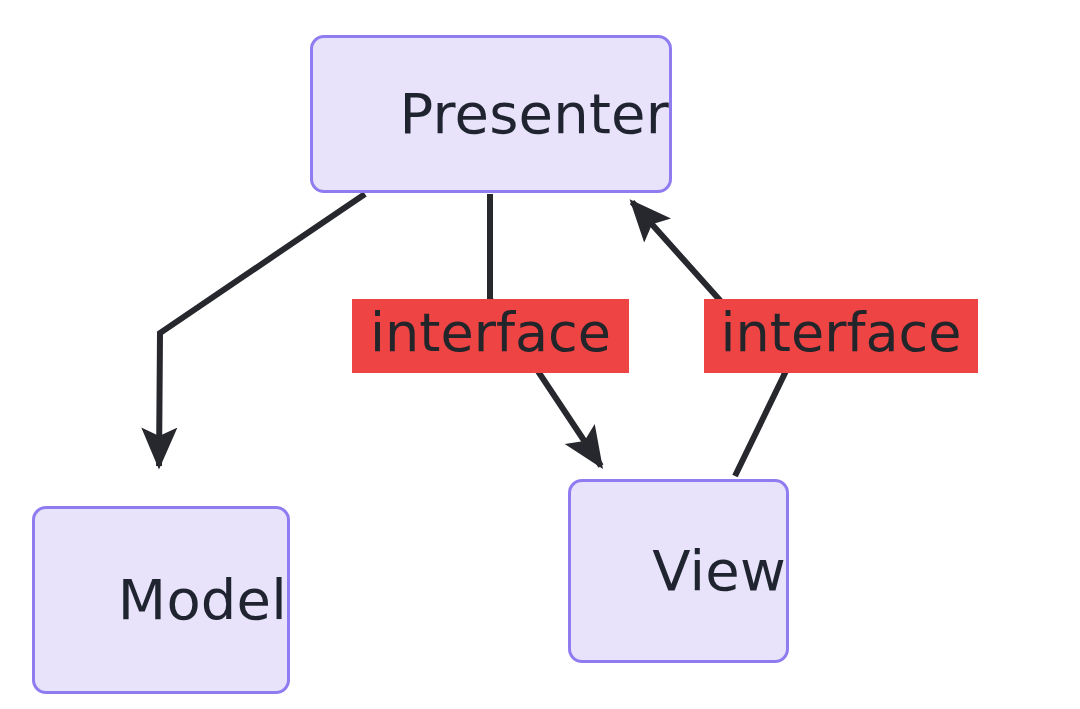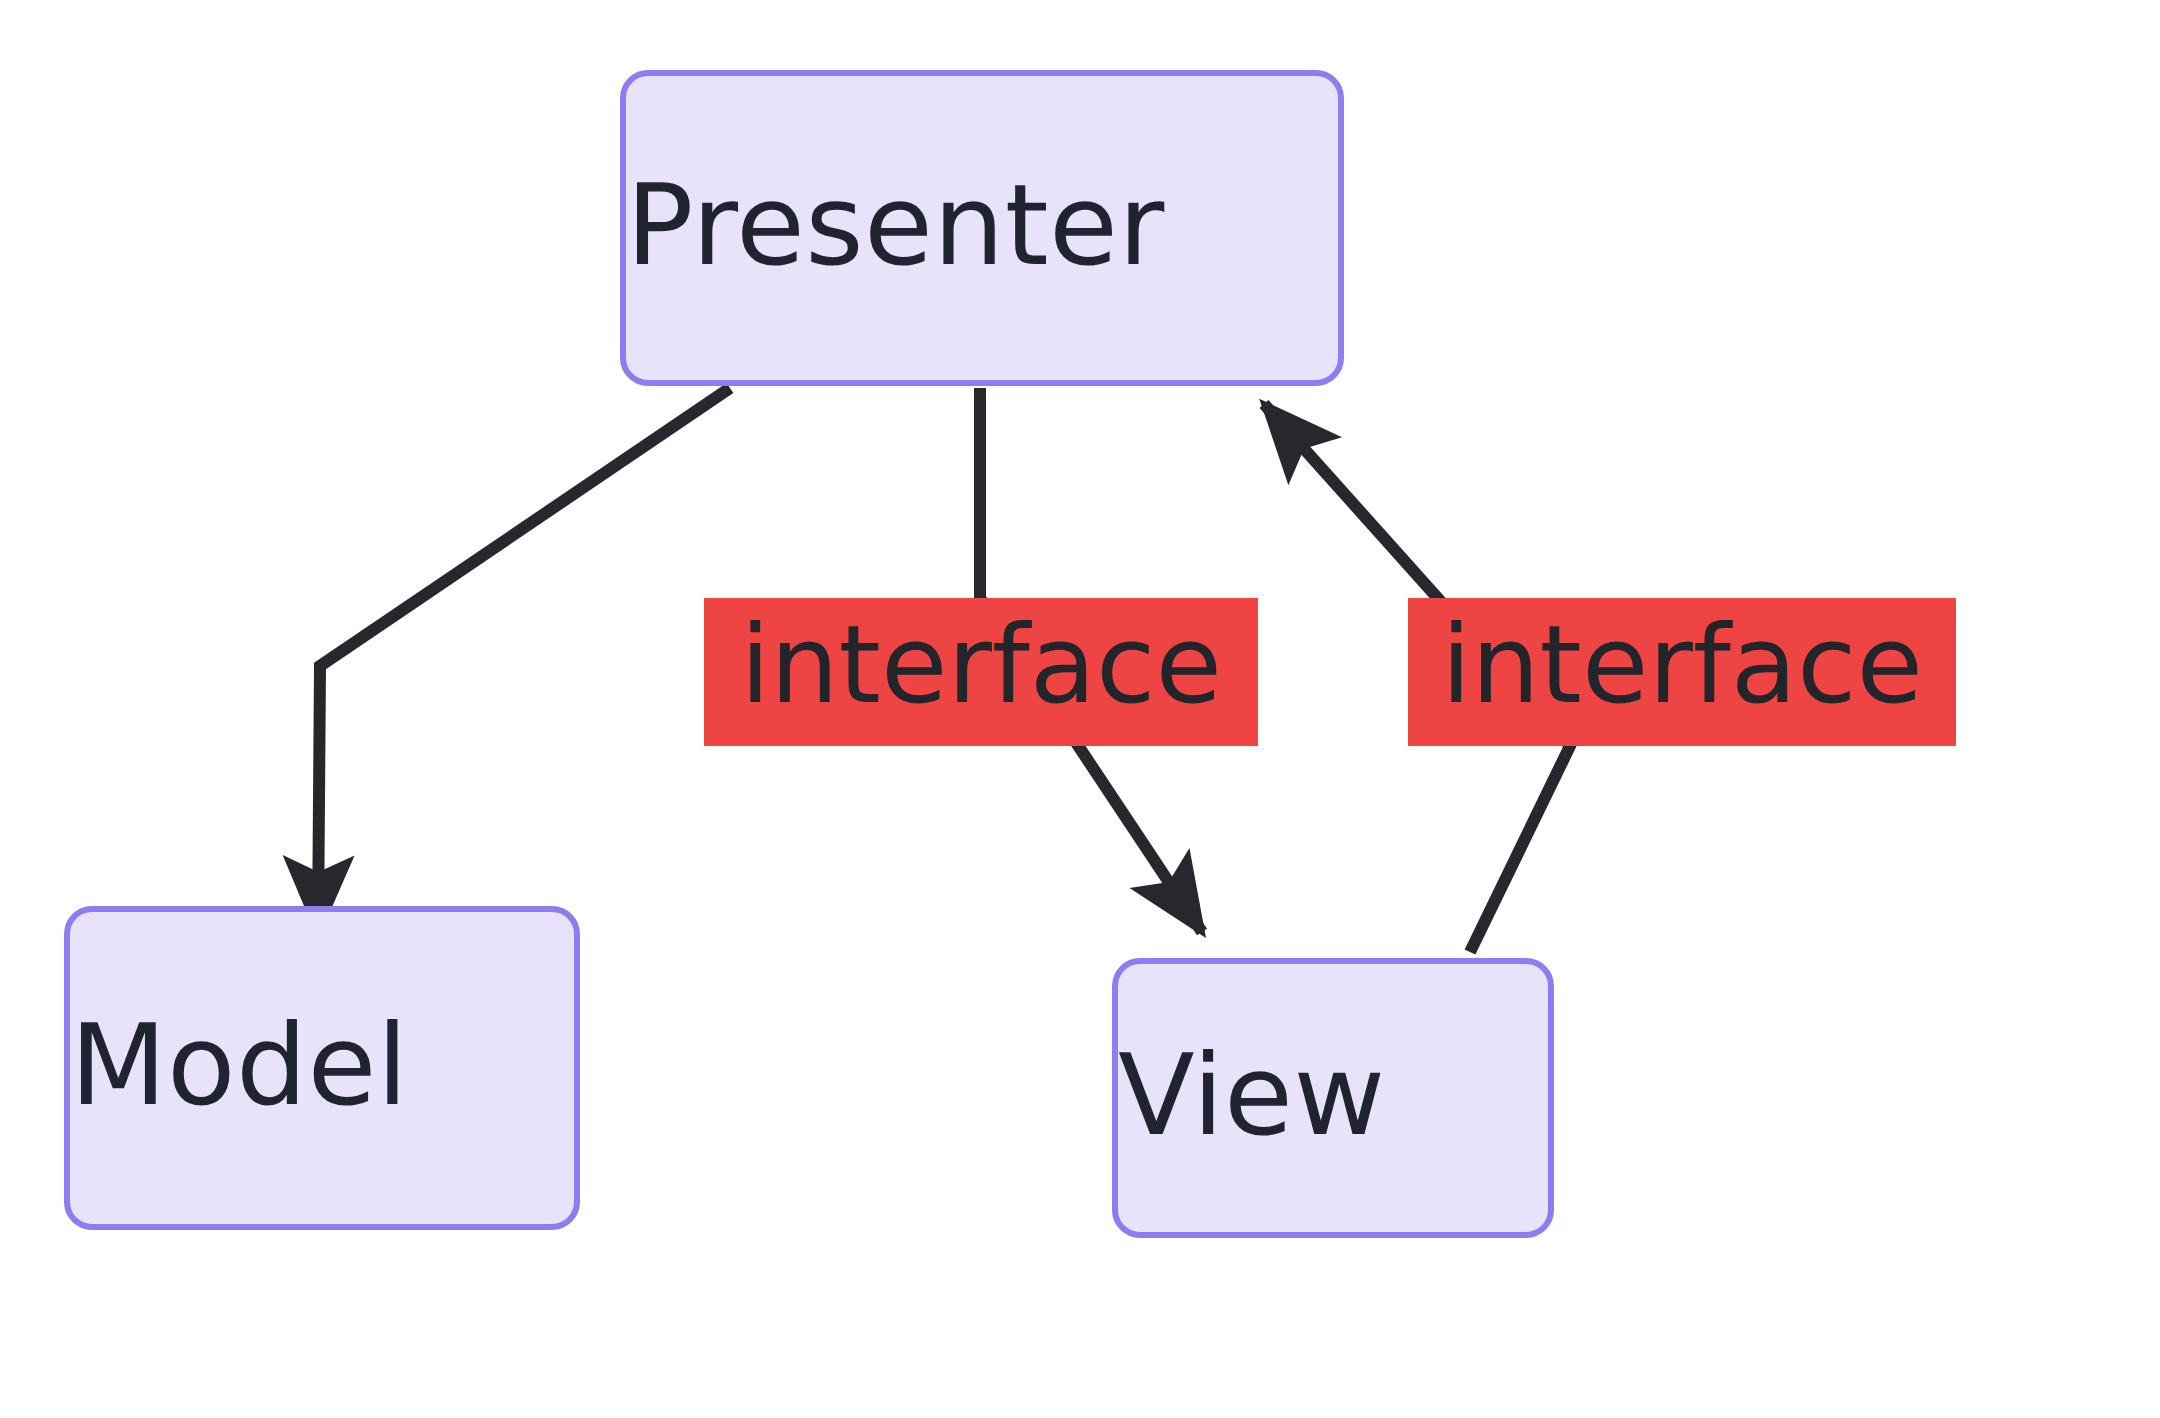--- a/index.html
+++ b/index.html
@@ -23,21 +23,21 @@
     height: 709px;
   }
   .node {
     position: absolute;
     box-sizing: border-box;
     background: #e8e3fb;
     border: 3px solid #8f7cf0;
     border-radius: 14px;
     display: flex;
     align-items: center;
-    justify-content: flex-start;
+    justify-content: flex-end;
     z-index: 3;
   }
   .node-label {
     font-size: 56px;
     line-height: 1;
     color: #1f2430;
     letter-spacing: 0.2px;
     white-space: nowrap;
   }
   .edge-label {
@@ -48,22 +48,22 @@
     line-height: 1;
     padding: 6px 8px 12px 8px;
     white-space: nowrap;
     z-index: 4;
     box-sizing: border-box;
     display: flex;
     align-items: center;
     justify-content: center;
   }
   #node-presenter { left: 310px; top: 35px; width: 362px; height: 158px; }
-  #node-model     { left: 32px;  top: 453px; width: 258px; height: 162px; }
-  #node-view      { left: 556px; top: 479px; width: 221px; height: 140px; }
+  #node-model     { left: 32px;  top: 506px; width: 258px; height: 188px; }
+  #node-view      { left: 568px; top: 479px; width: 221px; height: 184px; }
   #label-presenter-view { left: 352px; top: 299px; width: 277px; height: 74px; }
   #label-view-presenter { left: 704px; top: 299px; width: 274px; height: 74px; }
 </style>
 </head>
 <body>
 
 <div id="canvas">
 
   <svg id="edge-layer" viewBox="0 0 1080 709" width="1080" height="709" xmlns="http://www.w3.org/2000/svg">
     <defs>

